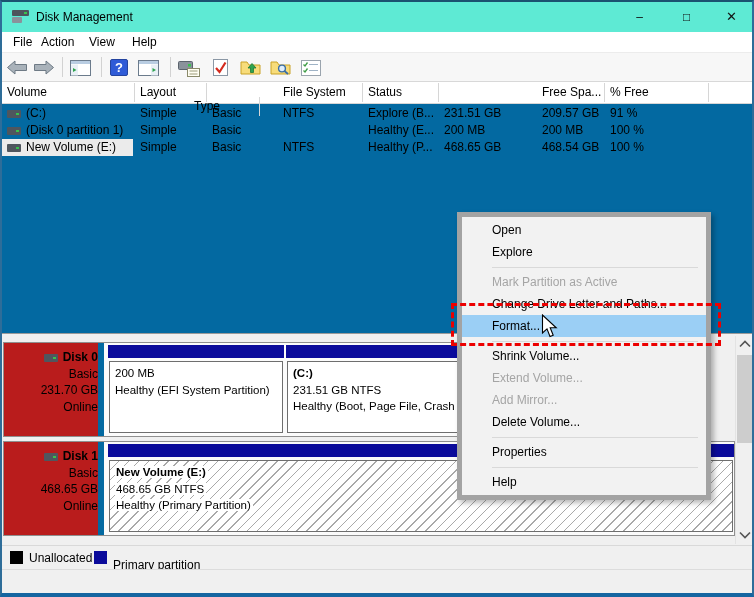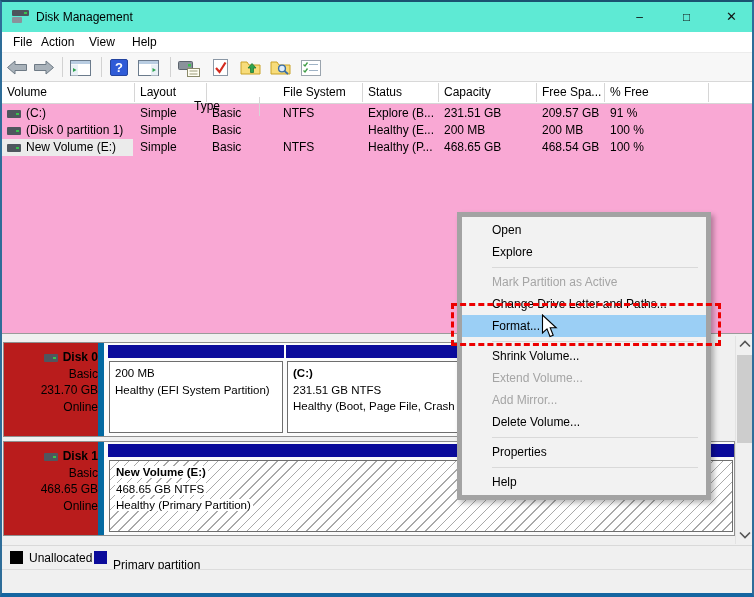--- a/index.html
+++ b/index.html
@@ -15,21 +15,21 @@
   .wtitle{position:absolute;left:34px;top:8px;}
   .wbtn{position:absolute;top:0;width:45px;height:30px;text-align:center;line-height:30px;font-size:12px;color:#111;}
   
   .menubar{position:absolute;left:0;top:30px;width:750px;height:20px;background:#fff;}
   .mbi{position:absolute;top:2px;height:17px;line-height:17px;padding:0 4px;}
   
   .toolbar{position:absolute;left:0;top:50px;width:750px;height:30px;background:#f7f7f7;border-top:1px solid #ececec;border-bottom:1px solid #d8d8d8;box-sizing:border-box;}
   .tbtn{position:absolute;top:3px;width:26px;height:23px;display:flex;align-items:center;justify-content:center;}
   .tsep{position:absolute;top:4px;width:1px;height:20px;background:#d2d2d2;}
   
-  .listpane{position:absolute;left:0;top:81px;width:750px;height:282px;background:#f9a8d4;}
+  .listpane{position:absolute;left:0;top:81px;width:750px;height:282px;background:#0369a1;}
   .hrow{position:absolute;left:0;top:0;height:20px;width:750px;border-bottom:1px solid #d6d6d6;background:#fff;}
   .hcell{position:absolute;top:0;height:19px;line-height:19px;padding-left:5px;border-right:1px solid #d6d6d6;box-sizing:border-box;overflow:hidden;white-space:nowrap;}
   .vrow{position:absolute;left:0;height:17px;width:750px;}
   .vcell{position:absolute;top:0;height:17px;line-height:17px;padding-left:5px;box-sizing:border-box;overflow:hidden;white-space:nowrap;}
   .vol-hl{background:#ebebeb;}
   .drive-mini{display:inline-block;width:14px;height:8px;background:#4f565e;border-radius:1px;position:relative;vertical-align:-1px;margin-right:5px;}
   .drive-mini i{position:absolute;right:2px;top:3px;width:3px;height:2px;background:#39c24d;}
   
   .bottompane{position:absolute;left:0;top:331px;width:750px;height:212px;background:#f0f0f0;border-top:1px solid #9a9a9a;box-sizing:border-box;}
   .strip{position:absolute;background:#fbfbfb;border:1px solid #8f8f8f;box-sizing:border-box;}
@@ -162,21 +162,20 @@
     </span>
   </div>
 
   <div class="listpane">
     <div class="hrow">
       <div class="hcell" style="left:0;width:133px;">Volume</div>
       <div class="hcell" style="left:133px;width:72px;">Layout</div>
       <div class="hcell" style="left:187px;width:71px;margin-top:14px;">Type</div>
       <div class="hcell" style="left:276px;width:85px;">File System</div>
       <div class="hcell" style="left:361px;width:76px;">Status</div>
-      <div class="hcell" style="left:437px;width:98px;">Capacity</div>
       <div class="hcell" style="left:535px;width:68px;">Free Spa...</div>
       <div class="hcell" style="left:603px;width:104px;">% Free</div>
       <div class="hcell" style="left:707px;width:43px;border-right:none;"></div>
     </div>
 
     <div class="vrow" style="top:22px;">
       <div class="vcell" style="left:0;width:133px;"><span class="drive-mini"><i></i></span><span>(C:)</span></div>
       <div class="vcell" style="left:133px;width:72px;">Simple</div>
       <div class="vcell" style="left:205px;width:71px;">Basic</div>
       <div class="vcell" style="left:276px;width:85px;">NTFS</div>

